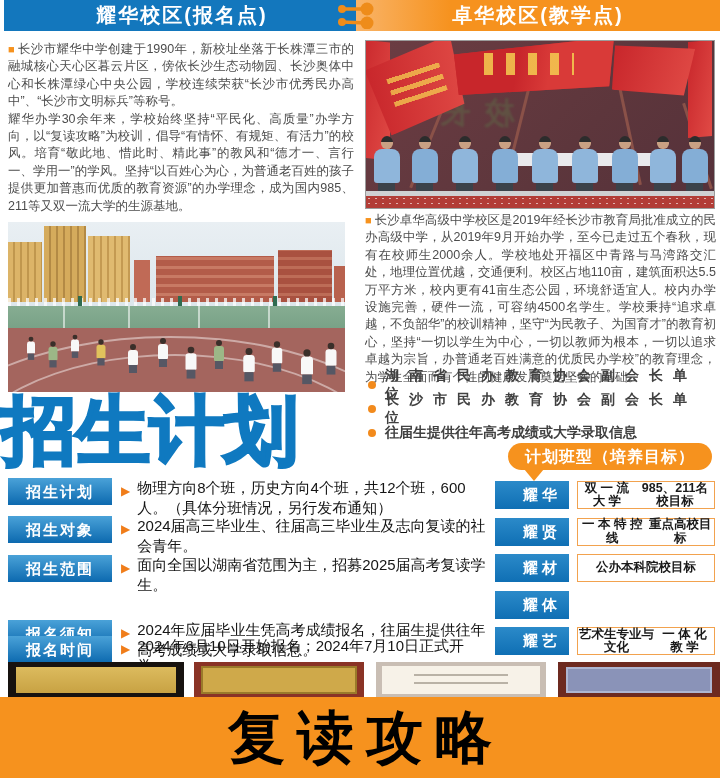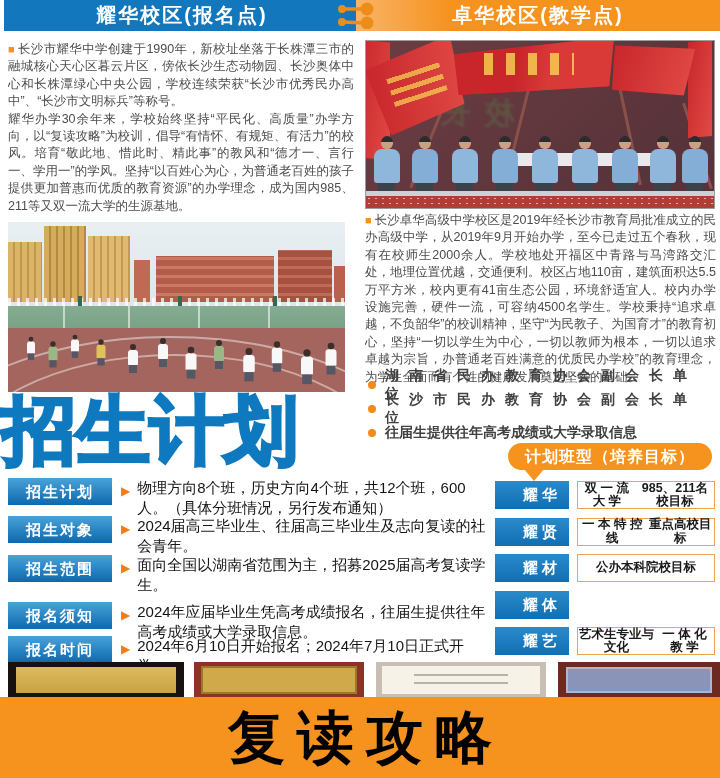--- a/index.html
+++ b/index.html
@@ -185,21 +185,21 @@
   <div class="adm-row" style="top:516px">
     <div class="adm-label">招生对象</div>
     <span class="adm-arrow">▶</span>
     <div class="adm-text">2024届高三毕业生、往届高三毕业生及志向复读的社会青年。</div>
   </div>
   <div class="adm-row" style="top:555px">
     <div class="adm-label">招生范围</div>
     <span class="adm-arrow">▶</span>
     <div class="adm-text">面向全国以湖南省范围为主，招募2025届高考复读学生。</div>
   </div>
-  <div class="adm-row" style="top:602px">
+  <div class="adm-row" style="top:620px">
     <div class="adm-label">报名须知</div>
     <span class="adm-arrow">▶</span>
     <div class="adm-text">2024年应届毕业生凭高考成绩报名，往届生提供往年高考成绩或大学录取信息。</div>
   </div>
   <div class="adm-row" style="top:636px">
     <div class="adm-label">报名时间</div>
     <span class="adm-arrow">▶</span>
     <div class="adm-text">2024年6月10日开始报名；2024年7月10日正式开学。</div>
   </div>
 

